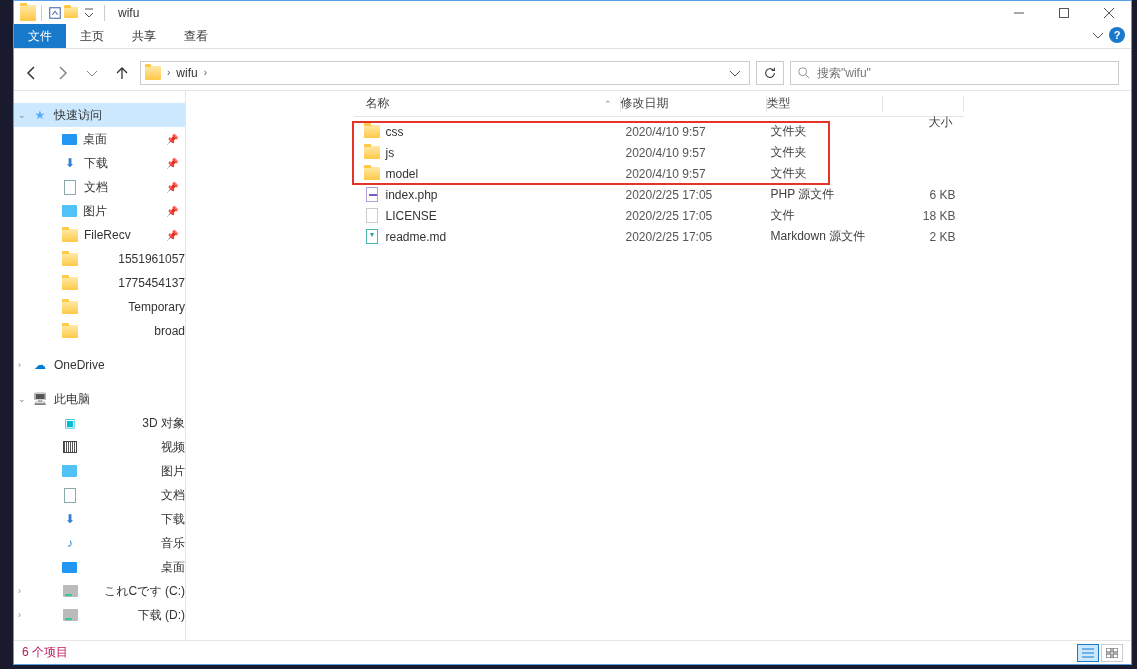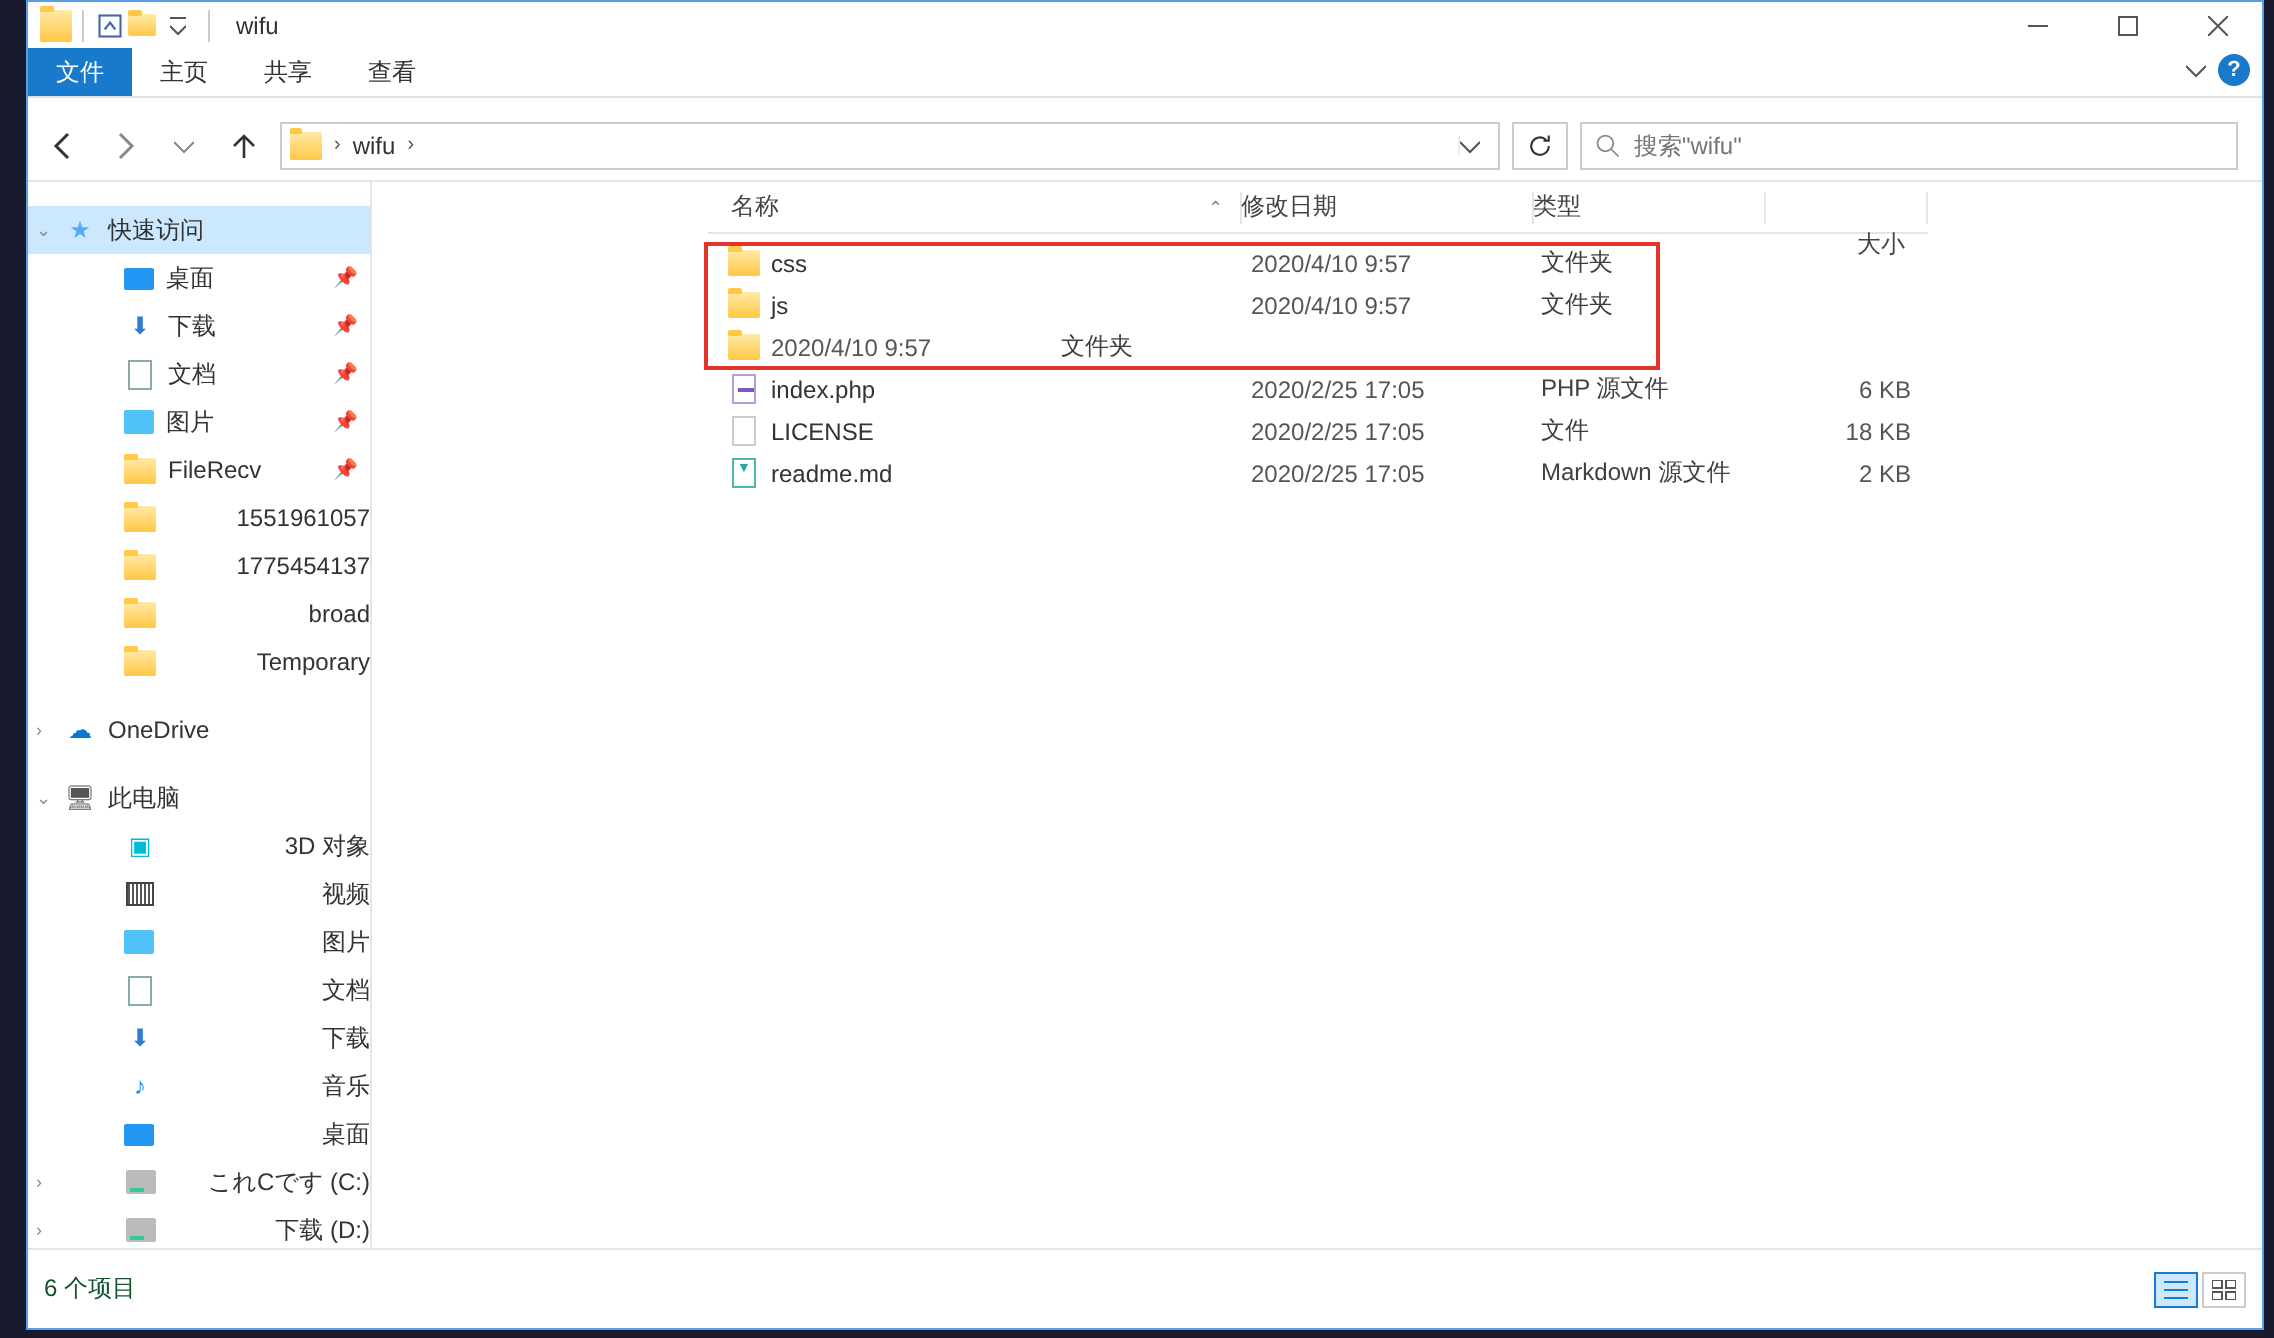--- a/index.html
+++ b/index.html
@@ -82,21 +82,21 @@
 .row .rdate { width:145px; color:#555;}
 .row .rtype { width:115px; color:#404040;}
 .row .rsize { width:80px; text-align:right; color:#555; padding-right:10px;}
 .ic-php { background:#fff; border:1px solid #b39ddb; width:12px; height:15px; position:relative;}
 .ic-php::after{ content:""; position:absolute; top:6px; left:2px; width:8px; height:2px; background:#7e57c2;}
 .ic-file { background:#fff; border:1px solid #ccc; width:12px; height:15px;}
 .ic-md { background:#fff; border:1px solid #4db6ac; width:12px; height:15px; position:relative;}
 .ic-md::after{ content:"▼"; position:absolute; top:1px; left:2px; font-size:7px; color:#26a69a;}
 
 
-.status { height:40px; border-top:1px solid #e5e5e5; display:flex; align-items:center; padding:4px 8px; font-size:12px; color:#14532d;}
+.status { height:24px; border-top:1px solid #e5e5e5; display:flex; align-items:center; padding:4px 8px; font-size:12px; color:#be185d;}
 .status .views { margin-left:auto; display:flex; gap:2px;}
 .status .vbtn { width:22px; height:18px; border:1px solid #ccc; display:flex; align-items:center; justify-content:center; font-size:10px; color:#555;}
 .status .vbtn.active { background:#cce8ff; border-color:#1979ca; color:#1979ca;}
 
 svg { display:block; }
 </style>
 </head>
 <body>
 
 <div class="window">
@@ -241,25 +241,25 @@
       <div class="side-item sub">
           <span class="ic ic-folder"></span>
           <span>1551961057</span>
         </div>
       <div class="side-item sub">
           <span class="ic ic-folder"></span>
           <span>1775454137</span>
         </div>
       <div class="side-item sub">
           <span class="ic ic-folder"></span>
+          <span>Temporary</span>
+        </div>
+      <div class="side-item sub">
+          <span class="ic ic-folder"></span>
           <span>broad</span>
-        </div>
-      <div class="side-item sub">
-          <span class="ic ic-folder"></span>
-          <span>Temporary</span>
         </div>
       <div style="height:10px"></div>
       <div class="side-item">
           <span class="chv">›</span>
           <span class="ic ic-cloud">☁</span>
           <span>OneDrive</span>
         </div>
       <div style="height:10px"></div>
       <div class="side-item">
           <span class="chv">⌄</span>
@@ -351,20 +351,21 @@
             </span>
             <span class="rname">js</span>
             <span class="rdate">2020/4/10 9:57</span>
             <span class="rtype">文件夹</span>
             <span class="rsize"></span>
           </div>
           <div class="row">
             <span class="ic">
               <span class="ic-folder"></span>
             </span>
+            <span class="rname">model</span>
             <span class="rdate">2020/4/10 9:57</span>
             <span class="rtype">文件夹</span>
             <span class="rsize"></span>
           </div>
           <div class="row">
             <span class="ic">
               <span class="ic-php"></span>
             </span>
             <span class="rname">index.php</span>
             <span class="rdate">2020/2/25 17:05</span>

